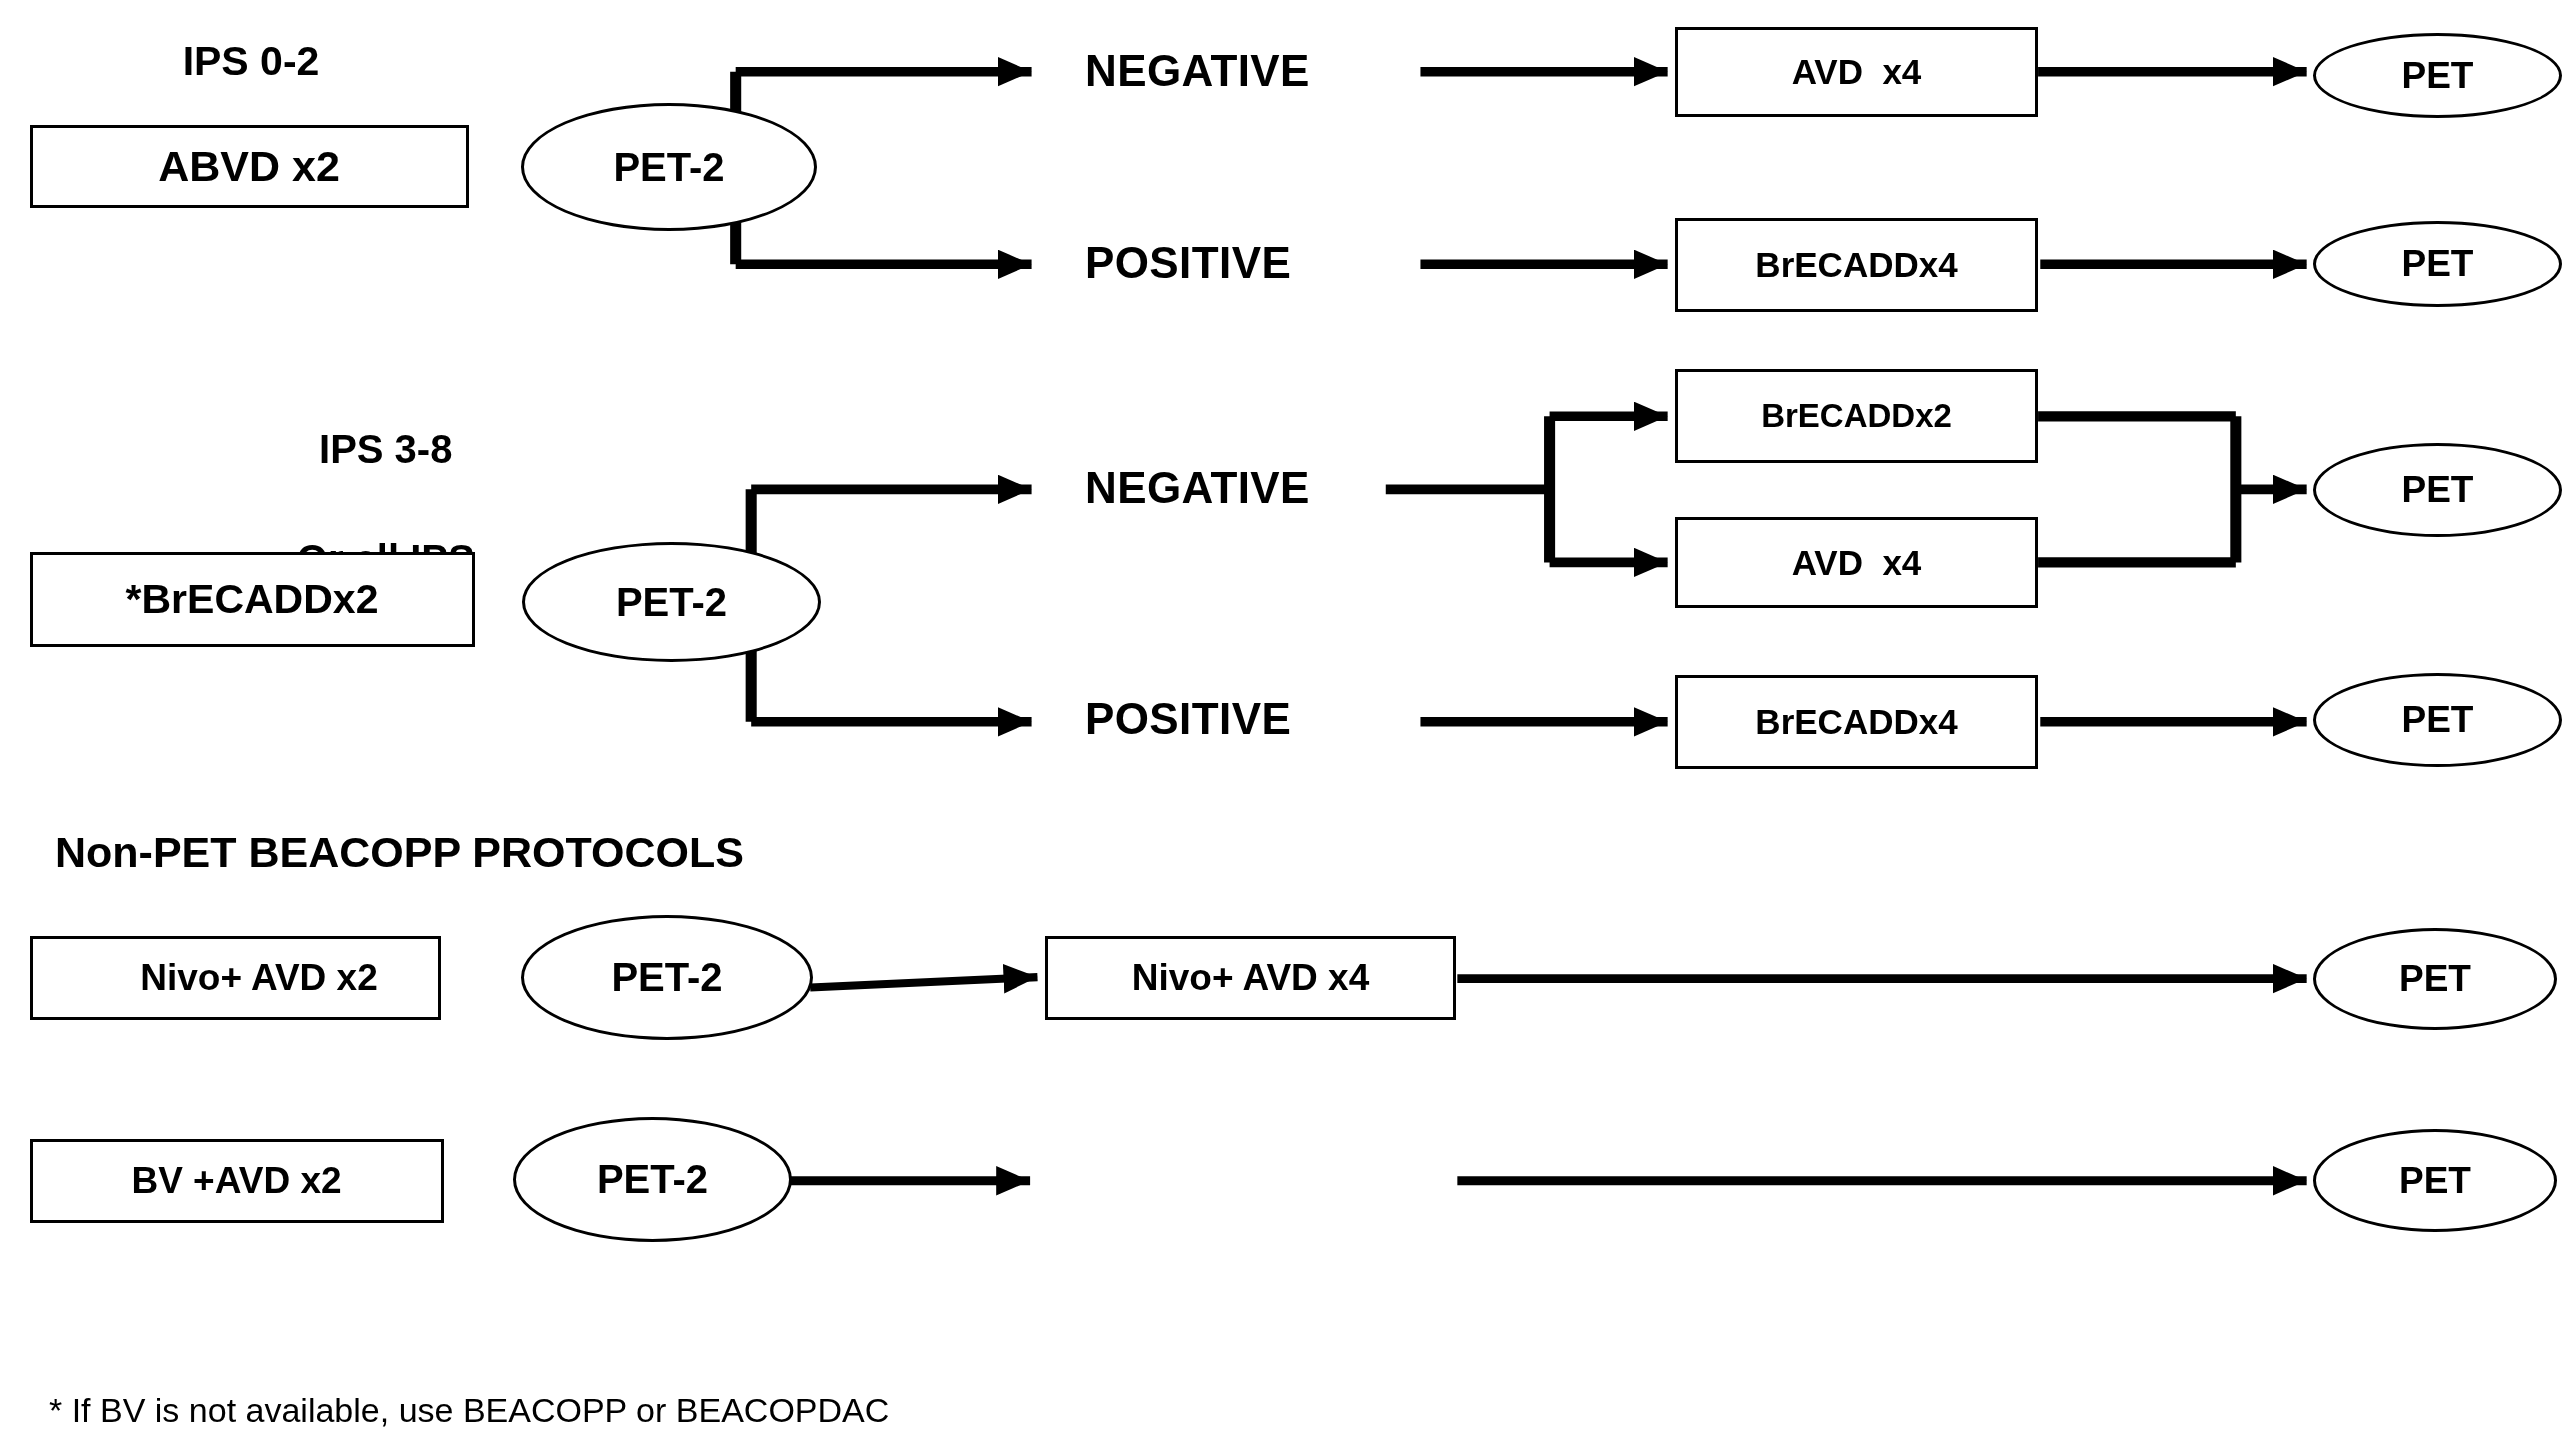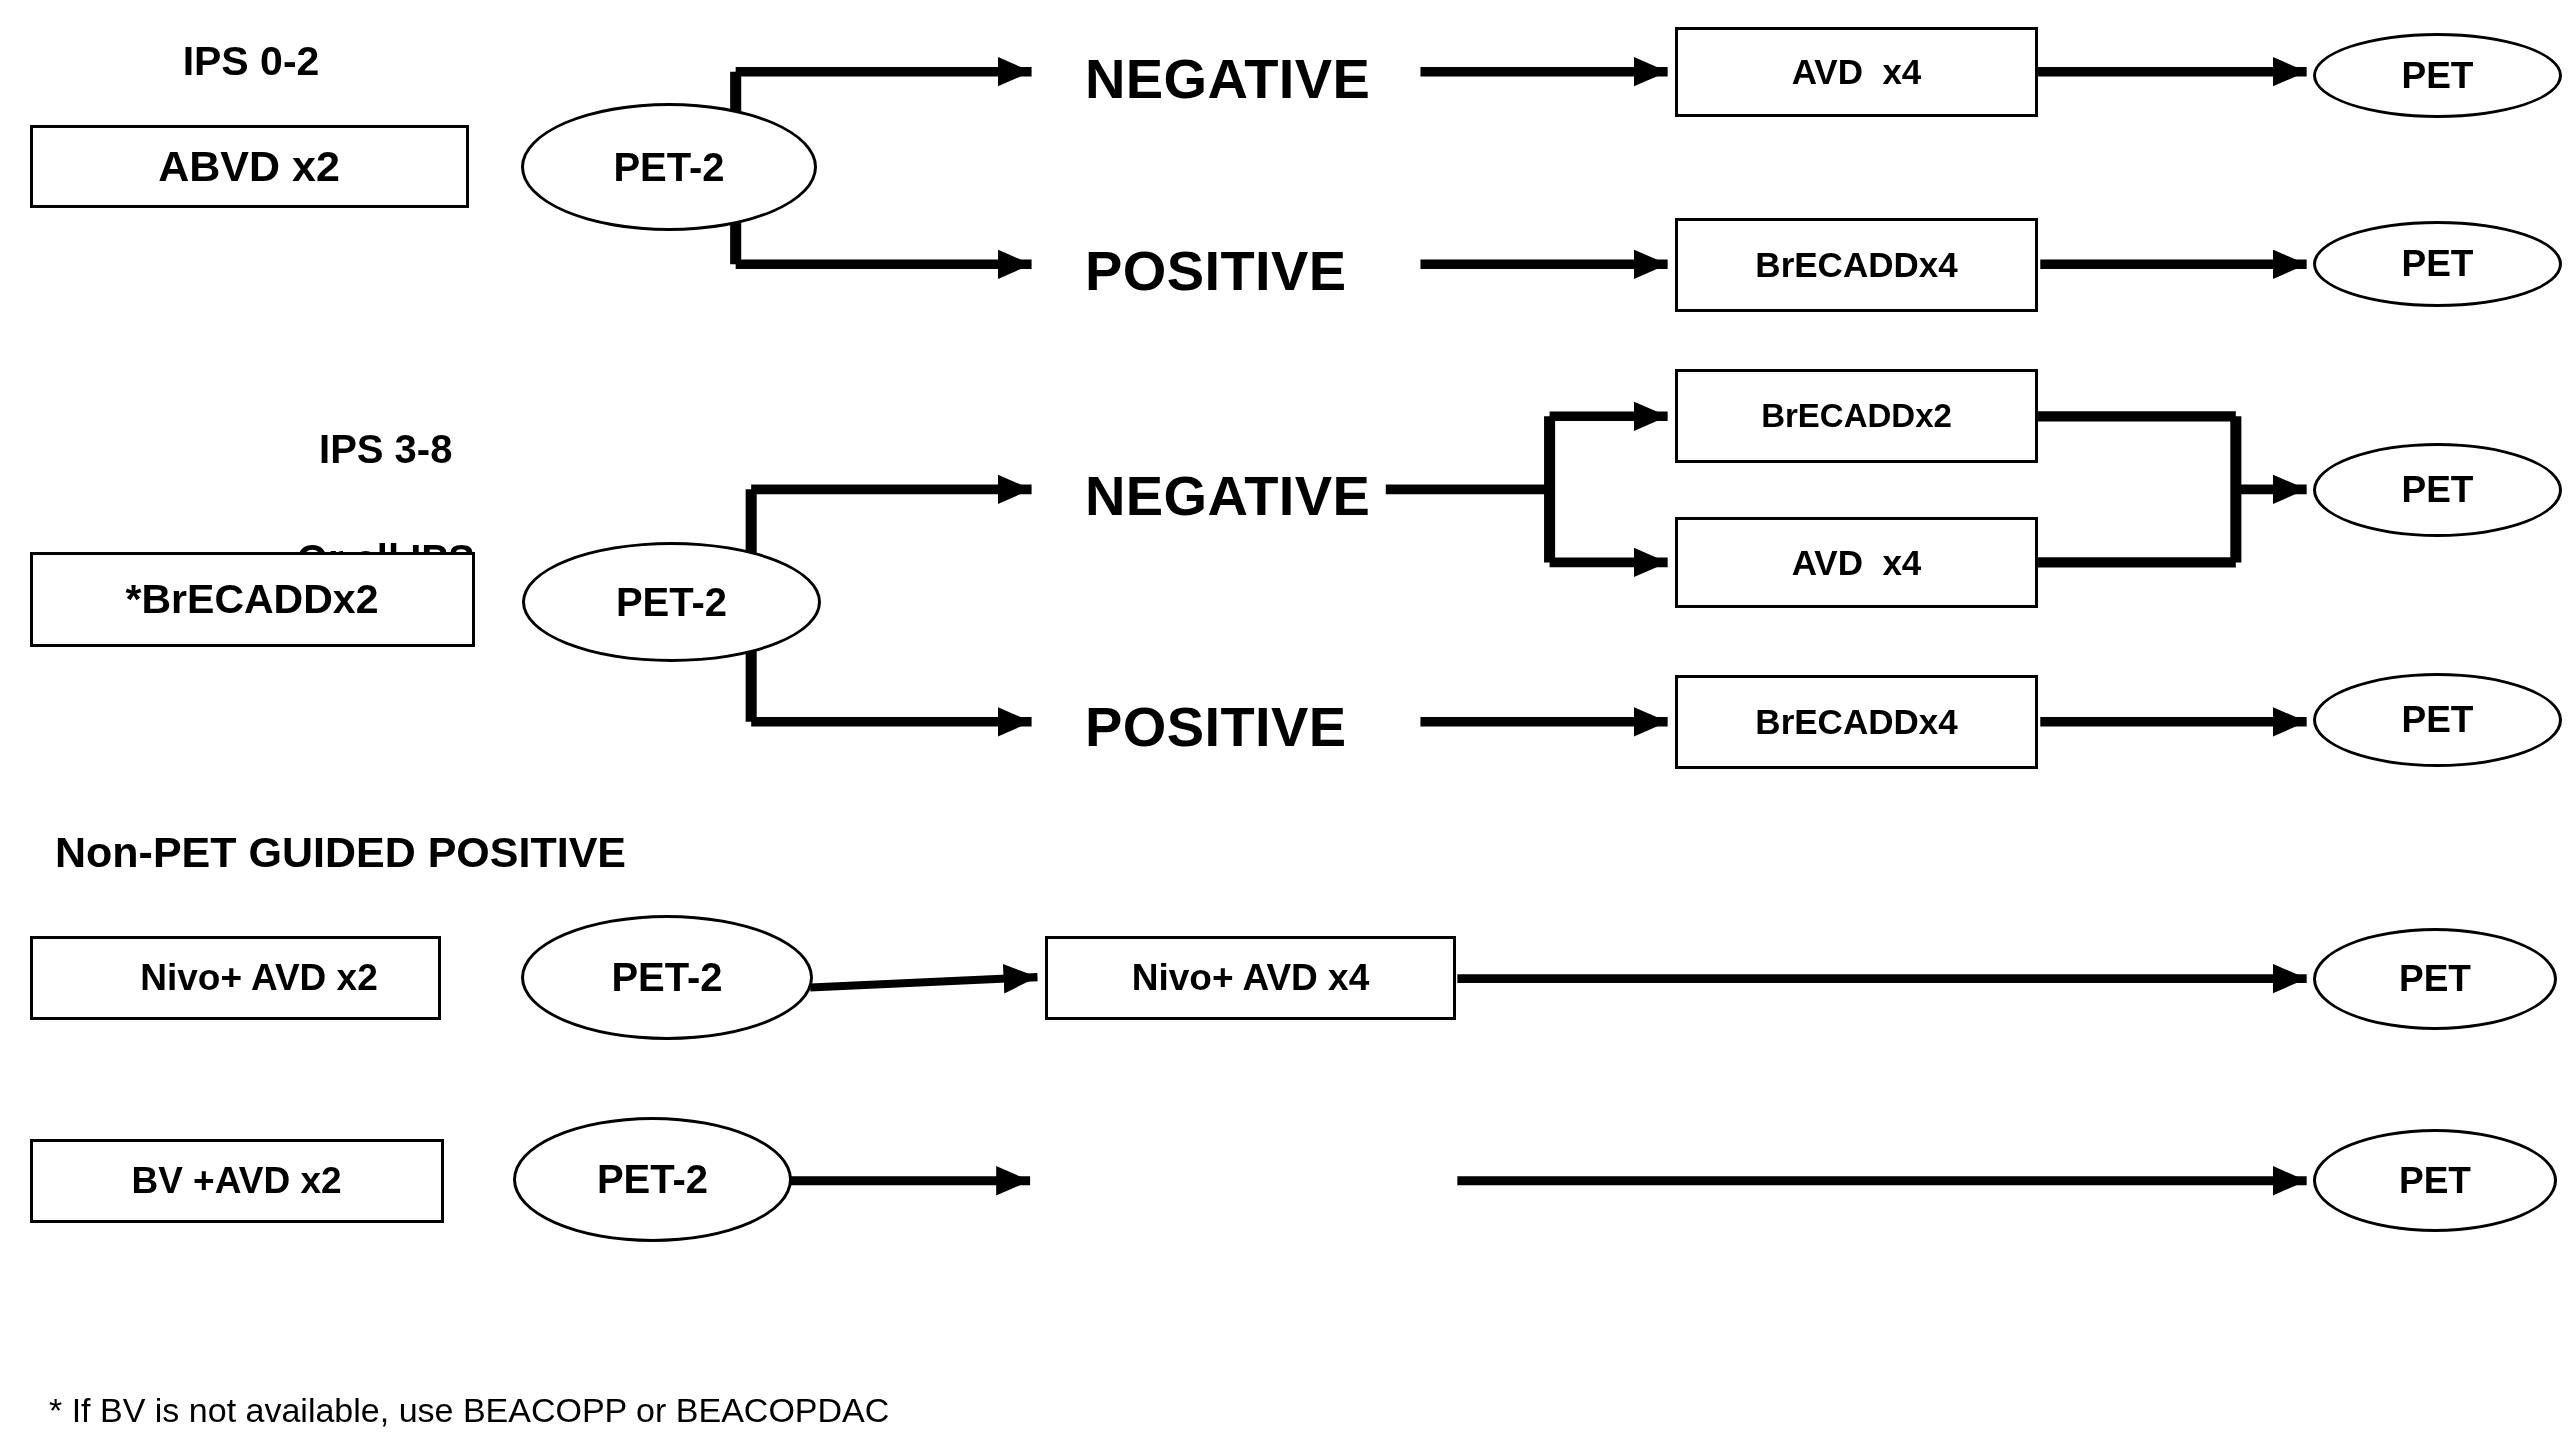--- a/index.html
+++ b/index.html
@@ -6,21 +6,21 @@
   #canvas{position:relative;width:2576px;height:1448px;background:#ffffff;
           font-family:"Liberation Sans",sans-serif;color:#000;overflow:hidden;}
   #connectors{position:absolute;left:0;top:0;z-index:1;}
   .box{position:absolute;box-sizing:border-box;background:#fff;border:3.7px solid #000;
        display:flex;align-items:center;justify-content:center;font-weight:700;
        white-space:pre;z-index:2;letter-spacing:0px;}
   .oval{position:absolute;box-sizing:border-box;background:#fff;border:3px solid #000;
         border-radius:50%;display:flex;align-items:center;justify-content:center;
         font-weight:700;white-space:pre;z-index:2;}
   .lbl{position:absolute;font-weight:700;white-space:pre;z-index:2;}
-  .branch{font-size:56px;letter-spacing:0.4px;}
+  .branch{font-size:44px;letter-spacing:0.4px;}
   .title{text-align:center;}
   .footnote{position:absolute;font-weight:400;font-size:34px;white-space:pre;z-index:2;}
 </style>
 </head>
 <body>
 
 <div id="canvas">
 
   <svg id="connectors" width="2576" height="1448" viewBox="0 0 3491 1962">
     <defs>
@@ -97,21 +97,21 @@
   <div class="box" style="left:1675px;top:517px;width:363px;height:91px;font-size:35px;">AVD  x4</div>
 
   <div class="oval" style="left:2313px;top:443px;width:249px;height:94px;font-size:37px;">PET</div>
 
   <div class="lbl branch" style="left:1085px;top:694px;">POSITIVE</div>
 
   <div class="box" style="left:1675px;top:675px;width:363px;height:94px;font-size:35px;">BrECADDx4</div>
 
   <div class="oval" style="left:2313px;top:673px;width:249px;height:94px;font-size:37px;">PET</div>
 
-  <div class="lbl" style="left:55px;top:828px;font-size:43px;">Non-PET GUIDED POSITIVE</div>
+  <div class="lbl" style="left:55px;top:828px;font-size:43px;">Non-PET BEACOPP PROTOCOLS</div>
 
   <div class="box" style="left:29.5px;top:936px;width:411px;height:84px;font-size:37px;padding-left:48px;">Nivo+ AVD x2</div>
 
   <div class="oval" style="left:521px;top:915px;width:292px;height:125px;font-size:40px;">PET-2</div>
 
   <div class="box" style="left:1045px;top:936px;width:411px;height:84px;font-size:37px;">Nivo+ AVD x4</div>
 
   <div class="oval" style="left:2313px;top:928px;width:244px;height:102px;font-size:37px;">PET</div>
 
   <div class="box" style="left:29.5px;top:1139px;width:414px;height:84px;font-size:37px;">BV +AVD x2</div>

